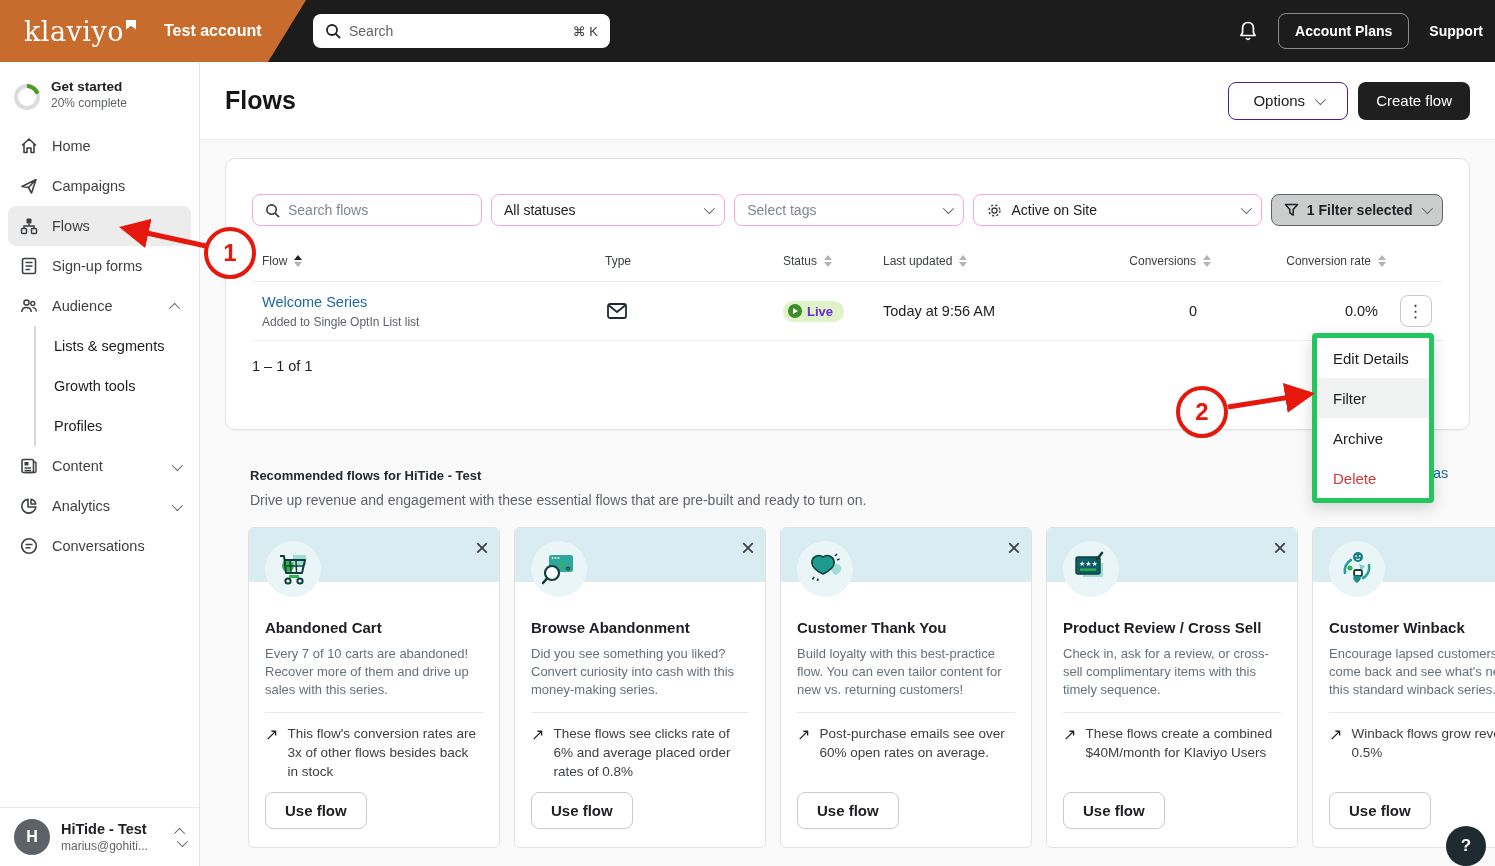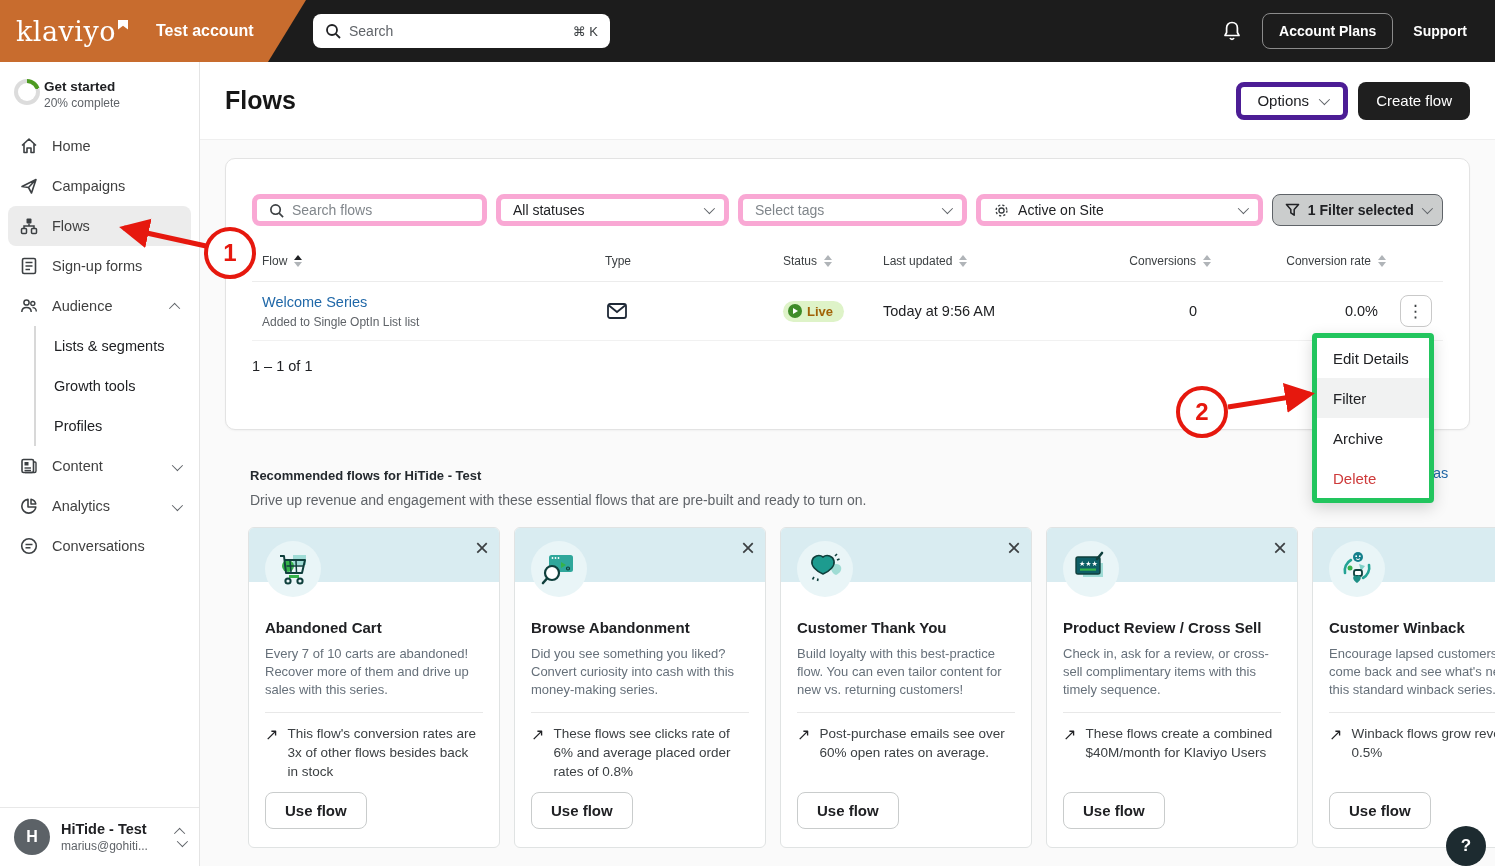--- a/index.html
+++ b/index.html
@@ -3,39 +3,39 @@
 <meta charset="utf-8">
 <style>
   * { margin:0; padding:0; box-sizing:border-box; }
   html,body { width:1495px; height:866px; overflow:hidden; }
   body { font-family:"Liberation Sans", sans-serif; background:#fff; position:relative; color:#202124; }
 
   
   .topbar { position:absolute; left:0; top:0; width:1495px; height:62px; background:#1c1c1c; z-index:30; }
   .brand { position:absolute; left:0; top:0; height:62px; width:306px; background:#c86c2e;
            clip-path:polygon(0 0,100% 0,calc(100% - 38px) 100%,0 100%);
-           display:flex; align-items:center; padding-left:16px; }
+           display:flex; align-items:center; padding-left:24px; }
   .logo { font-family:"DejaVu Serif", serif; font-size:27px; color:#fff; letter-spacing:.5px; position:relative; }
   .logo-flag { display:inline-block; width:10px; height:10px; background:#fff; margin-left:2px; transform:translateY(-11px);
                clip-path:polygon(0 0,100% 0,100% 100%,50% 62%,0 100%); }
   .brand-account { color:#fff; font-weight:700; font-size:16px; margin-left:28px; }
   .topbar-search { position:absolute; left:313px; top:14px; width:297px; height:34px; background:#fff; border-radius:8px;
                    display:flex; align-items:center; gap:8px; padding:0 12px; }
   .topbar-search input { border:none; outline:none; flex:1; font-size:14px; color:#202124; font-family:inherit; background:transparent; }
   .topbar-search input::placeholder { color:#5f6368; }
   .shortcut { color:#3c4043; font-size:13px; white-space:nowrap; }
-  .topbar-right { position:absolute; right:28px; top:0; height:62px; display:flex; align-items:center; gap:20px; }
+  .topbar-right { position:absolute; right:12px; top:0; height:62px; display:flex; align-items:center; gap:20px; }
   .icon-btn { background:none; border:none; cursor:pointer; display:flex; align-items:center; }
   .account-plans-btn { background:transparent; border:1px solid #8b8b8b; border-radius:8px; color:#fff; font-weight:700;
                        font-size:14px; padding:9px 16px; font-family:inherit; cursor:pointer; }
   .support-link { color:#fff; font-weight:700; font-size:14px; text-decoration:none; cursor:pointer; }
 
   
   .sidebar { position:absolute; left:0; top:62px; width:200px; bottom:0; background:#fff; border-right:1px solid #e4e4e4; z-index:20; }
-  .get-started { display:flex; align-items:flex-start; gap:4px; padding:17px 14px 16px 14px; }
+  .get-started { display:flex; align-items:flex-end; gap:11px; padding:17px 14px 16px 14px; }
   .ring { width:26px; height:26px; border-radius:50%; position:relative; flex:none; }
   .ring::after { content:""; position:absolute; inset:4px; background:#fff; border-radius:50%; }
   .gs-title { font-size:13.5px; font-weight:700; color:#202124; }
   .gs-sub { font-size:12px; color:#5f6368; margin-top:2px; }
   .nav { padding:0 8px; }
   .nav-item { display:flex; align-items:center; gap:13px; height:40px; padding:0 11px; border-radius:8px; font-size:14.5px;
               color:#404040; cursor:pointer; position:relative; }
   .nav-item.active { background:#ececec; }
   .nav-item svg { flex:none; }
   .nav-item .chev-wrap { margin-left:auto; }
@@ -50,30 +50,30 @@
             display:flex; align-items:center; justify-content:center; flex:none; }
   .acct-name { font-size:14.5px; font-weight:700; color:#202124; }
   .acct-email { font-size:12px; color:#5f6368; margin-top:2px; }
   .updown { margin-left:auto; display:flex; flex-direction:column; gap:3px; }
 
   
   .main { position:absolute; left:200px; top:62px; right:0; bottom:0; background:#fafafa; overflow:hidden; }
   .page-header { height:78px; background:#fff; border-bottom:1px solid #efefef; display:flex; align-items:center; padding:0 25px; }
   .page-title { font-size:25px; font-weight:700; color:#161616; }
   .header-actions { margin-left:auto; display:flex; gap:10px; }
-  .options-btn { display:flex; align-items:center; gap:10px; background:#fff; border:5px solid #4c1d95; border-radius:8px;
-                 padding:0 16px; height:38px; font-size:15px; color:#202124; font-family:inherit; cursor:pointer; }
+  .options-btn { display:flex; align-items:center; gap:10px; background:#fff; border:1px solid #4c1d95; border-radius:8px;
+                 padding:0 24px; height:38px; font-size:15px; color:#202124; font-family:inherit; cursor:pointer; }
   .create-btn { background:#1f1f1f; color:#fff; border:none; border-radius:8px; padding:0 18px; height:38px;
                 font-size:15px; font-family:inherit; cursor:pointer; }
 
   
   .flows-card { position:absolute; left:25px; top:96px; width:1245px; height:272px; background:#fff; border:1px solid #e3e3e3;
                 border-radius:10px; box-shadow:0 1px 2px rgba(0,0,0,.04); padding:35px 26px 0 26px; }
   .filters-row { display:flex; gap:9px; height:32px; }
-  .filter-box { display:flex; align-items:center; gap:8px; border:5px solid #f9a8d4; border-radius:8px; padding:0 12px;
+  .filter-box { display:flex; align-items:center; gap:8px; border:1px solid #f9a8d4; border-radius:8px; padding:0 12px;
                 font-size:14px; background:#fff; cursor:pointer; }
   .filter-box .chev { margin-left:auto; }
   .search-flows { width:235px; }
   .search-flows input { border:none; outline:none; flex:1; font-size:14px; font-family:inherit; min-width:0; }
   .search-flows input::placeholder { color:#80868b; }
   .w-status { width:241px; } .w-tags { width:237px; } .w-metric { width:297px; }
   .placeholder-text { color:#80868b; }
   .filter-selected { width:177px; background:#cbcdcd; border:1px solid #5f6368; font-weight:700; color:#202124; }
 
   .grid { display:grid; grid-template-columns:343px 176px 100px 220px 120px 175px 59px; align-items:center; }
@@ -81,21 +81,21 @@
   .th { display:flex; align-items:center; }
   .pad10 { padding-left:10px; } .pad12 { padding-left:12px; }
   .right { justify-content:flex-end; }
   .sort { display:inline-flex; flex-direction:column; gap:2px; margin-left:7px; }
   .sort b { width:0; height:0; border-left:4px solid transparent; border-right:4px solid transparent; }
   .sort .u { border-bottom:5px solid #b0b4b8; } .sort .d { border-top:5px solid #b0b4b8; }
   .sort .u.on { border-bottom-color:#202124; }
   .table-row { padding:11px 0; border-bottom:1px solid #f1f1f1; }
   .flow-link { color:#2068a8; font-size:14.5px; text-decoration:none; cursor:pointer; }
   .flow-sub { color:#5f6368; font-size:12px; margin-top:4px; }
-  .badge-live { display:inline-flex; align-items:center; gap:5px; background:#def3c8; color:#a16207; font-size:13px;
+  .badge-live { display:inline-flex; align-items:center; gap:5px; background:#def3c8; color:#6d28d9; font-size:13px;
                 font-weight:700; border-radius:12px; padding:3px 11px 3px 5px; }
   .play { width:14px; height:14px; border-radius:50%; background:#3e8b28; display:flex; align-items:center; justify-content:center; }
   .play i { width:0; height:0; border-left:5px solid #fff; border-top:3.5px solid transparent; border-bottom:3.5px solid transparent; margin-left:1px; }
   .cell-text { font-size:14.5px; color:#202124; }
   .kebab-btn { width:32px; height:32px; border:1px solid #c9c9c9; border-radius:8px; background:#fff; color:#3c4043;
                font-size:17px; line-height:1; cursor:pointer; display:flex; align-items:center; justify-content:center;
                letter-spacing:0; font-family:inherit; }
   .pagination { margin-top:17px; font-size:14.5px; color:#202124; }
 
   

